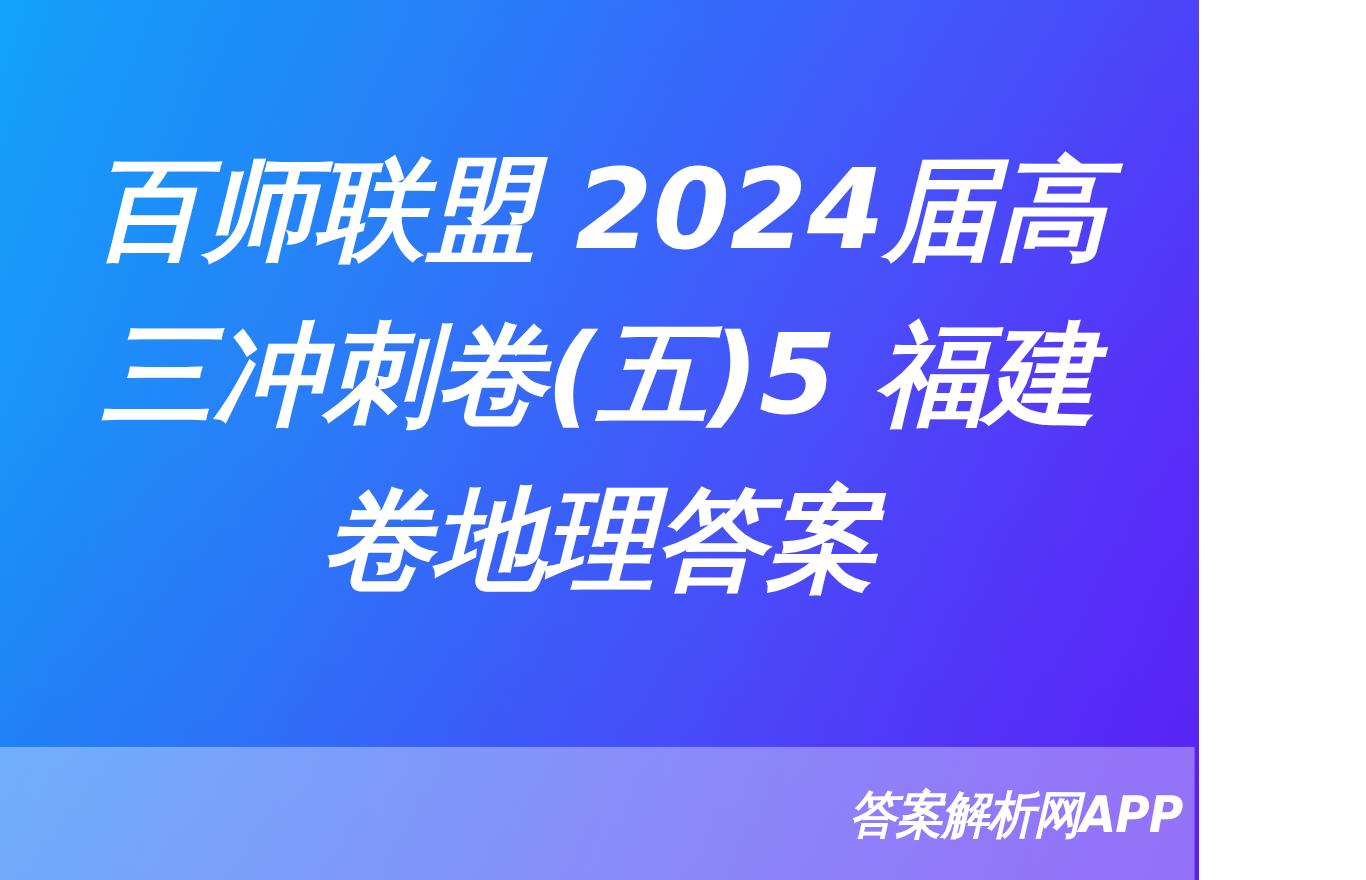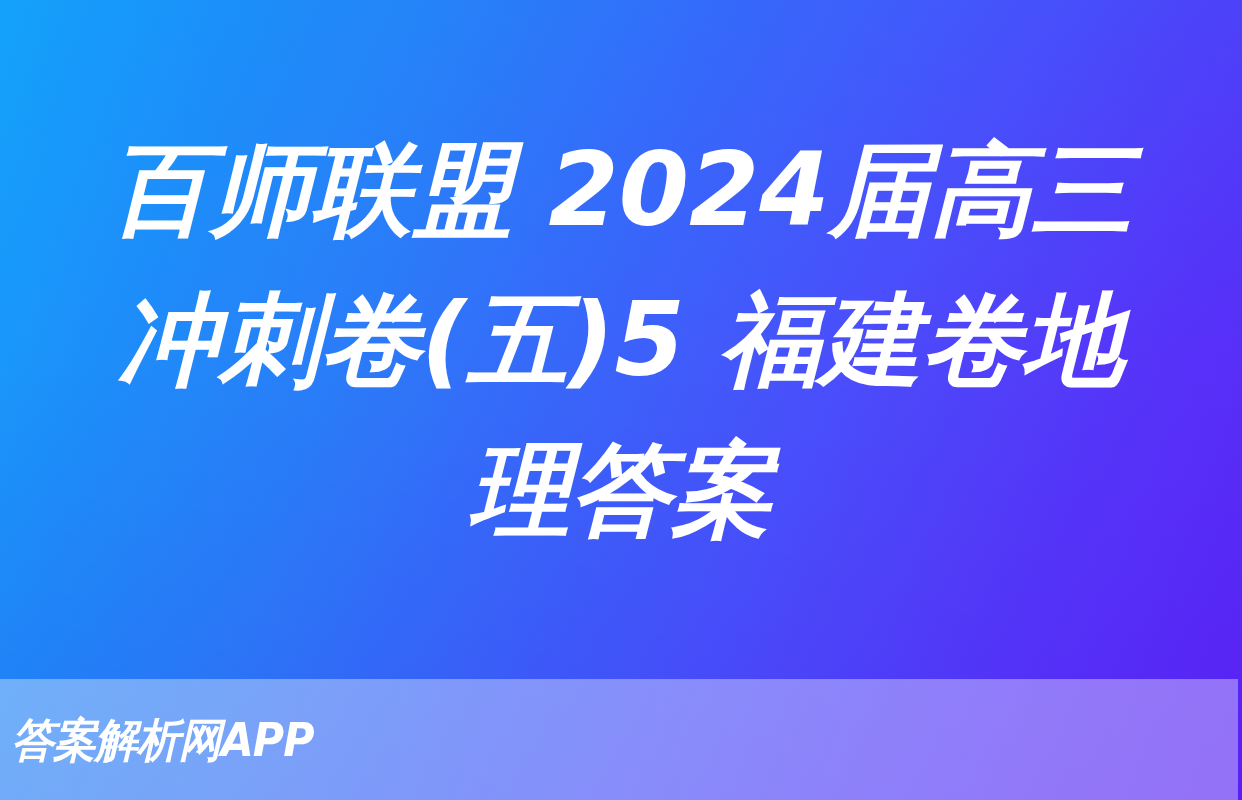--- a/index.html
+++ b/index.html
@@ -6,21 +6,21 @@
     margin: 0;
     padding: 0;
     background: #ffffff;
   }
   body {
     font-family: "Liberation Sans", "DejaVu Sans", sans-serif;
   }
 
   .card {
     position: relative;
-    width: 1242px;
+    width: 1090px;
     height: 800px;
     overflow: hidden;
     
     background: linear-gradient(108deg,
                 #15A1FB 0%,
                 #1E8CF9 16%,
                 #2A7DF8 30%,
                 #3A63FA 48%,
                 #4A4EFB 64%,
                 #5536F9 82%,
@@ -68,21 +68,21 @@
 
   .footer-band {
     position: absolute;
     left: 0;
     right: 4px;
     bottom: 0;
     height: 121px;
     background: rgba(255,255,255,0.36);
     display: flex;
     align-items: center;
-    justify-content: flex-start;
+    justify-content: flex-end;
     z-index: 3;
   }
 
   .footer-text {
     color: #ffffff;
     font-size: 46px;
     font-weight: 700;
     font-style: italic;
     letter-spacing: -1px;
     line-height: 1;

